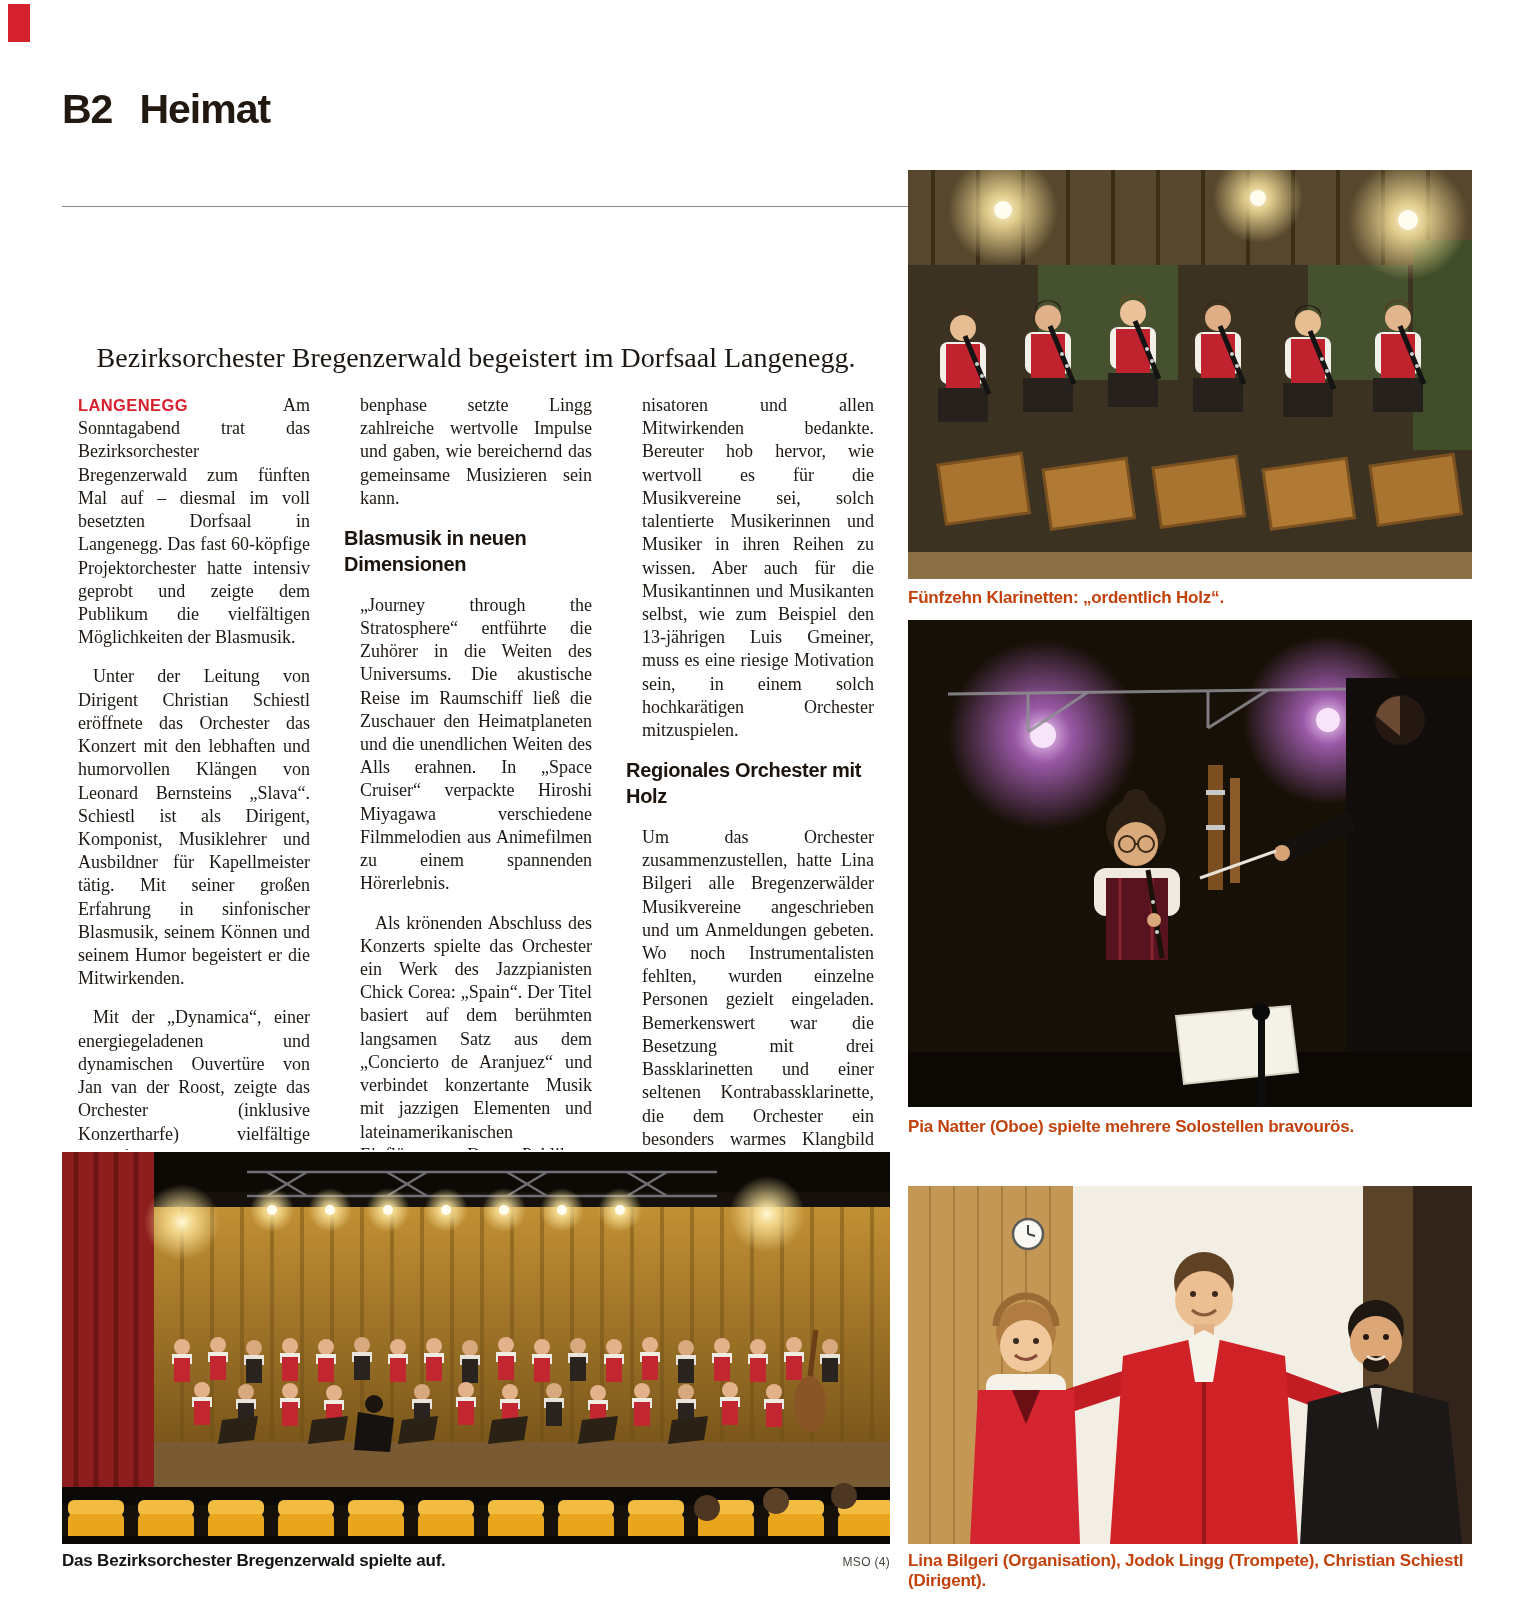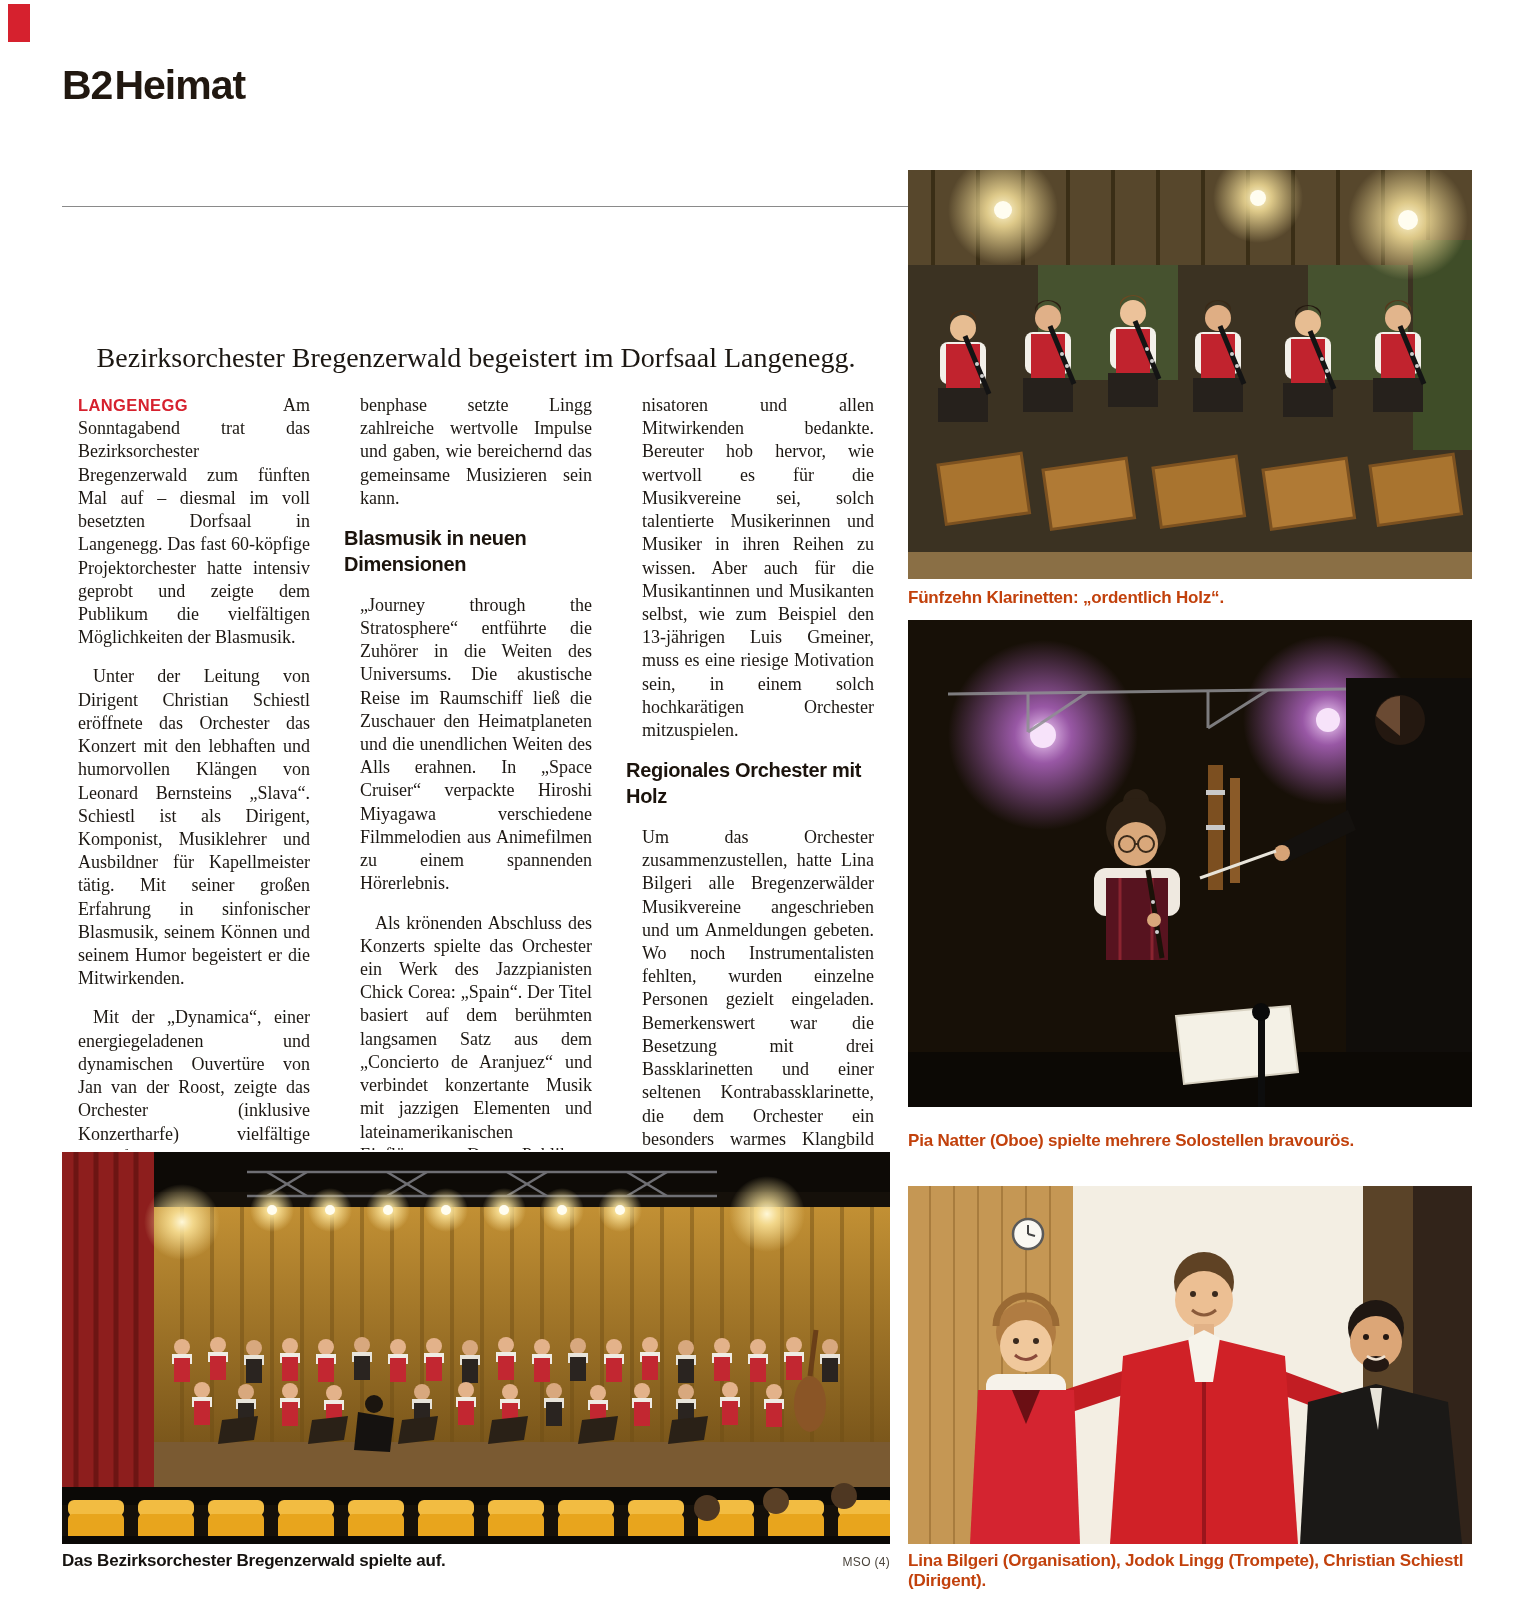--- a/index.html
+++ b/index.html
@@ -1,21 +1,21 @@
 <!DOCTYPE html>
 <html lang="de"><head>
 <meta charset="utf-8">
 <style>
   html,body{margin:0;padding:0;background:#ffffff;}
   .page{position:relative;width:1536px;height:1600px;background:#ffffff;overflow:hidden;
         font-family:"Liberation Sans",sans-serif;color:#1c1712;}
 
   
   .artifact{position:absolute;left:8px;top:4px;width:22px;height:38px;background:#d6212e;}
-  .masthead-left{position:absolute;left:62px;top:62px;display:flex;gap:2px;align-items:baseline;}
+  .masthead-left{position:absolute;left:62px;top:86px;display:flex;gap:27px;align-items:baseline;}
   .page-num,.section-title{font-weight:700;font-size:41px;letter-spacing:-1px;color:#211810;}
   .masthead-right{position:absolute;right:64px;top:80px;text-align:right;line-height:1.3;}
   .date-line{font-size:16.5px;color:#2a221a;}
   .pub-line{font-size:16.5px;font-weight:700;color:#211810;}
   .rule{position:absolute;left:62px;right:64px;top:206px;height:0;border-top:1.6px solid #8a8a8a;}
 
   
   .headline{position:absolute;left:62px;top:168px;width:828px;text-align:center;
             font-weight:700;font-size:63px;line-height:1.05;letter-spacing:-2px;color:#1b130c;}
   .headline .hl{display:block;transform:scaleX(0.97);transform-origin:center;}
@@ -35,21 +35,21 @@
                 margin:14px 0 7px 0;text-align:left;color:#1b130c;letter-spacing:-.3px;}
 
   
   .photo{position:absolute;display:block;}
   .ph1{left:908px;top:170px;}
   .ph2{left:908px;top:620px;}
   .ph3{left:62px;top:1152px;}
   .ph4{left:908px;top:1186px;}
   .caption{position:absolute;font-weight:700;font-size:17px;color:#c2410c;letter-spacing:-.2px;}
   .cap1{left:908px;top:588px;width:564px;}
-  .cap2{left:908px;top:1117px;width:564px;margin-top:14px;}
+  .cap2{left:908px;top:1117px;width:564px;}
   .cap3-row{left:62px;top:1551px;width:828px;position:absolute;display:flex;
             justify-content:space-between;align-items:baseline;}
   .cap3{font-weight:700;font-size:17px;color:#161310;letter-spacing:-.2px;}
   .credit{font-weight:400;font-size:12px;color:#4a443c;letter-spacing:.3px;padding-left:20px;}
   .cap4{left:908px;top:1551px;width:564px;}
 </style>
 </head>
 <body>
 
 <div class="page">

